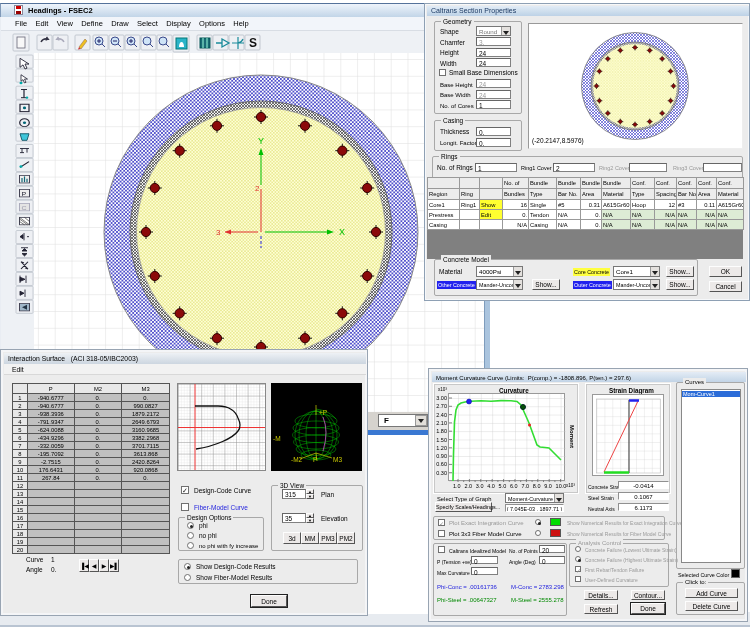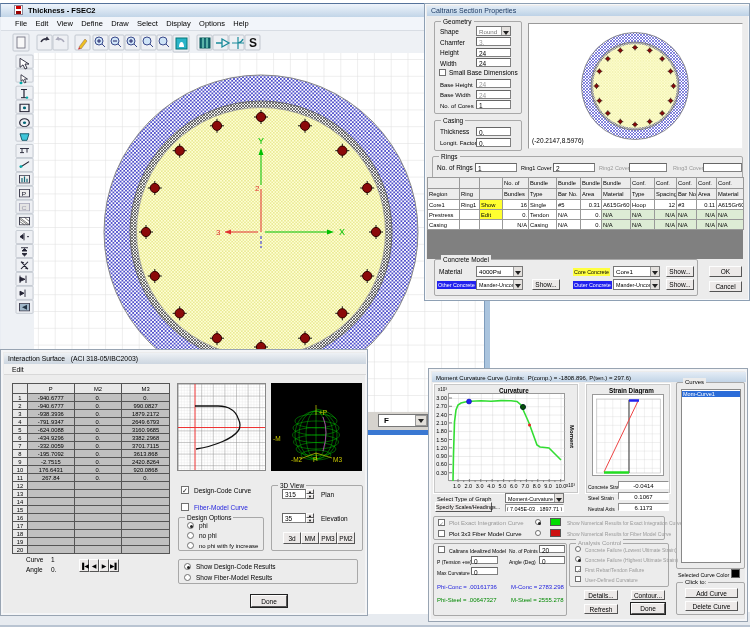--- a/index.html
+++ b/index.html
@@ -20,21 +20,21 @@
 .combo:before{content:"";position:absolute;right:1px;top:45%;border:3px solid transparent;border-top:4px solid #222;z-index:2}
 .sunk{position:absolute;background:#ececec;border:1px solid #909090;border-bottom-color:#fff;border-right-color:#fff;font-size:7px;text-align:center}
 </style></head>
 <body>
 
 <div class="abs" id="mainwin" style="left:0;top:3px;width:490px;height:624px;background:#e9edf3">
  <div class="abs" style="left:0;top:0;width:490px;height:14px;background:linear-gradient(#eef4fb,#c2d5e8);border-top:1px solid #54729a;border-left:1px solid #8099b8"></div>
  <div class="abs" style="left:14px;top:2px;width:9px;height:10px;background:#fff;border:1px solid #889"></div>
  <div class="abs" style="left:16px;top:3px;width:5px;height:3px;background:#c00"></div>
  <div class="abs" style="left:16px;top:8px;width:5px;height:3px;background:#900"></div>
- <div class="lbl" style="left:28px;top:4px;font-size:7.5px;font-weight:bold">Thickness - FSEC2</div>
+ <div class="lbl" style="left:28px;top:4px;font-size:7.5px;font-weight:bold">Headings - FSEC2</div>
  <div class="abs" style="left:1px;top:14px;width:483px;height:14px;background:#f2f5fa;border-bottom:1px solid #d8dde4">
   <span class="lbl" style="left:14px;top:3px;font-size:7.5px">File&nbsp;&nbsp;&nbsp;&nbsp;Edit&nbsp;&nbsp;&nbsp;&nbsp;View&nbsp;&nbsp;&nbsp;&nbsp;Define&nbsp;&nbsp;&nbsp;&nbsp;Draw&nbsp;&nbsp;&nbsp;&nbsp;Select&nbsp;&nbsp;&nbsp;&nbsp;Display&nbsp;&nbsp;&nbsp;&nbsp;Options&nbsp;&nbsp;&nbsp;&nbsp;Help</span>
  </div>
  <div class="abs" id="topbar" style="left:1px;top:28px;width:483px;height:22px;background:#eef1f5">
   <svg width="483" height="25" viewBox="0 0 483 25">
    <g stroke="#c2c8d0" fill="#eef0f4" stroke-width="1">
     <rect x="12" y="3" width="16" height="17" rx="1"></rect>
     <rect x="36" y="4" width="15" height="15" rx="1"></rect>
           <rect x="52" y="4" width="15" height="15" rx="1"></rect>
     <rect x="74" y="4" width="15" height="15" rx="1"></rect>

